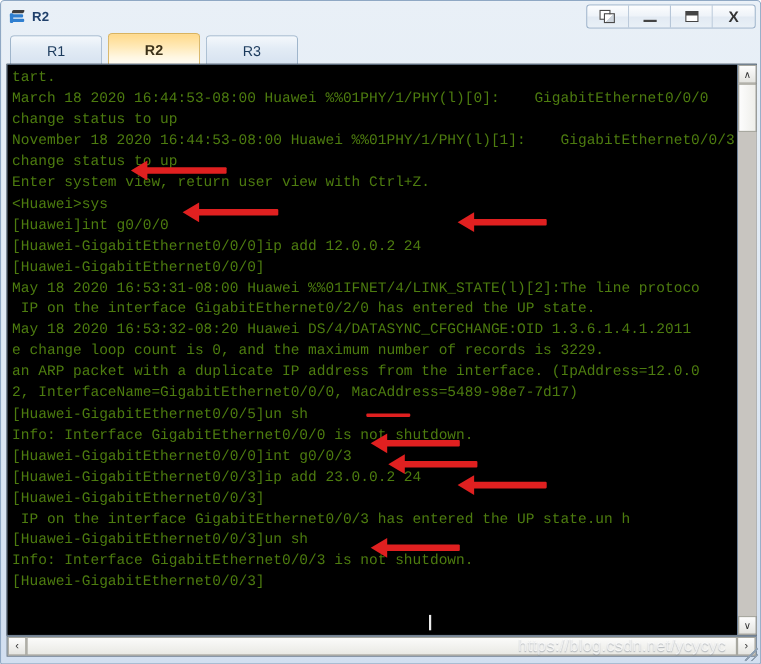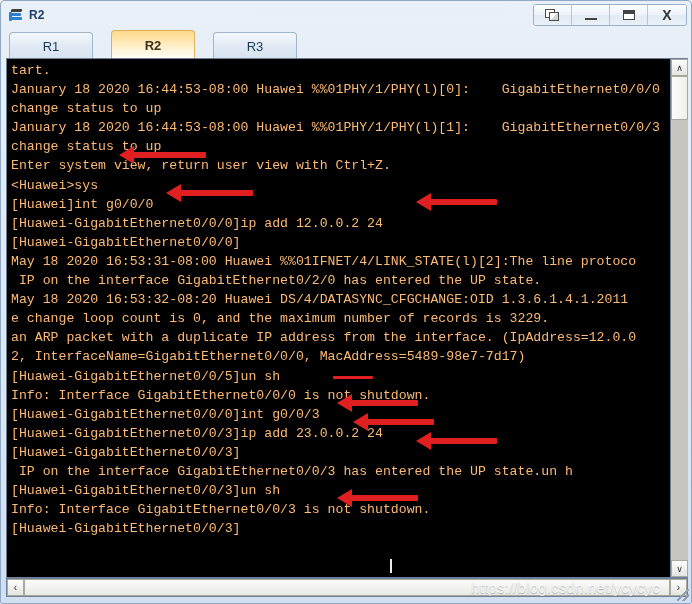--- a/index.html
+++ b/index.html
@@ -67,21 +67,21 @@
   .ic-min { width: 12px; height: 2px; background: #444; margin-top: 7px; }
   .ic-max { width: 12px; height: 10px; border: 1.6px solid #444; border-top-width: 4px; background:#fff; }
   .ic-close { font-size: 14px; font-weight: bold; color: #333; font-family: "Liberation Sans", sans-serif; }
 
   
   #tabstrip {
     position: absolute; left: 0; top: 28px;
     width: 692px; height: 30px;
     padding-left: 8px;
     display: flex; align-items: flex-end;
-    gap: 18px;
+    gap: 5px;
   }
   .tab {
     width: 84px; height: 27px;
     display: flex; align-items: center; justify-content: center;
     font-size: 13px; color: #1b3a5c;
     border: 1px solid #9fb5cb;
     border-bottom: none;
     border-radius: 4px 4px 0 0;
     background: linear-gradient(to bottom, #f4f8fc 0%, #e2ebf5 45%, #d6e2f0 100%);
   }
@@ -106,21 +106,21 @@
     flex: 1 1 auto;
     height: 100%;
     background: #000000;
     overflow: hidden;
     padding: 2px 0 0 4px;
   }
   .tline {
     font-family: "Liberation Mono", "DejaVu Sans Mono", monospace;
     font-size: 13.2px;
     line-height: 19.1px;
-    color: #fdba74;
+    color: #4d7c0f;
     white-space: pre;
     letter-spacing: 0px;
   }
   #cursor {
     position: absolute;
     width: 1.5px; height: 14px;
     background: #eaeaea;
     left: 383px; top: 500px;
   }
 
@@ -261,23 +261,23 @@
     </div>
     <div class="tab">
       <span>R3</span>
     </div>
   </div>
 
   <div id="terminal-wrap">
     <div id="terminal">
       <div id="lines">
           <div class="tline">tart.</div>
-          <div class="tline">January 18 2020 16:44:53-08:00 Huawei %%01PHY/1/PHY(l)[0]:    GigabitEthernet0/0/0</div>
+          <div class="tline">March 18 2020 16:44:53-08:00 Huawei %%01PHY/1/PHY(l)[0]:    GigabitEthernet0/0/0</div>
           <div class="tline">change status to up</div>
-          <div class="tline">January 18 2020 16:44:53-08:00 Huawei %%01PHY/1/PHY(l)[1]:    GigabitEthernet0/0/3</div>
+          <div class="tline">November 18 2020 16:44:53-08:00 Huawei %%01PHY/1/PHY(l)[1]:    GigabitEthernet0/0/3</div>
           <div class="tline">change status to up</div>
           <div class="tline">Enter system view, return user view with Ctrl+Z.</div>
           <div class="tline">&lt;Huawei&gt;sys</div>
           <div class="tline">[Huawei]int g0/0/0</div>
           <div class="tline">[Huawei-GigabitEthernet0/0/0]ip add 12.0.0.2 24</div>
           <div class="tline">[Huawei-GigabitEthernet0/0/0]</div>
           <div class="tline">May 18 2020 16:53:31-08:00 Huawei %%01IFNET/4/LINK_STATE(l)[2]:The line protoco</div>
           <div class="tline"> IP on the interface GigabitEthernet0/2/0 has entered the UP state.</div>
           <div class="tline">May 18 2020 16:53:32-08:20 Huawei DS/4/DATASYNC_CFGCHANGE:OID 1.3.6.1.4.1.2011</div>
           <div class="tline">e change loop count is 0, and the maximum number of records is 3229.</div>

